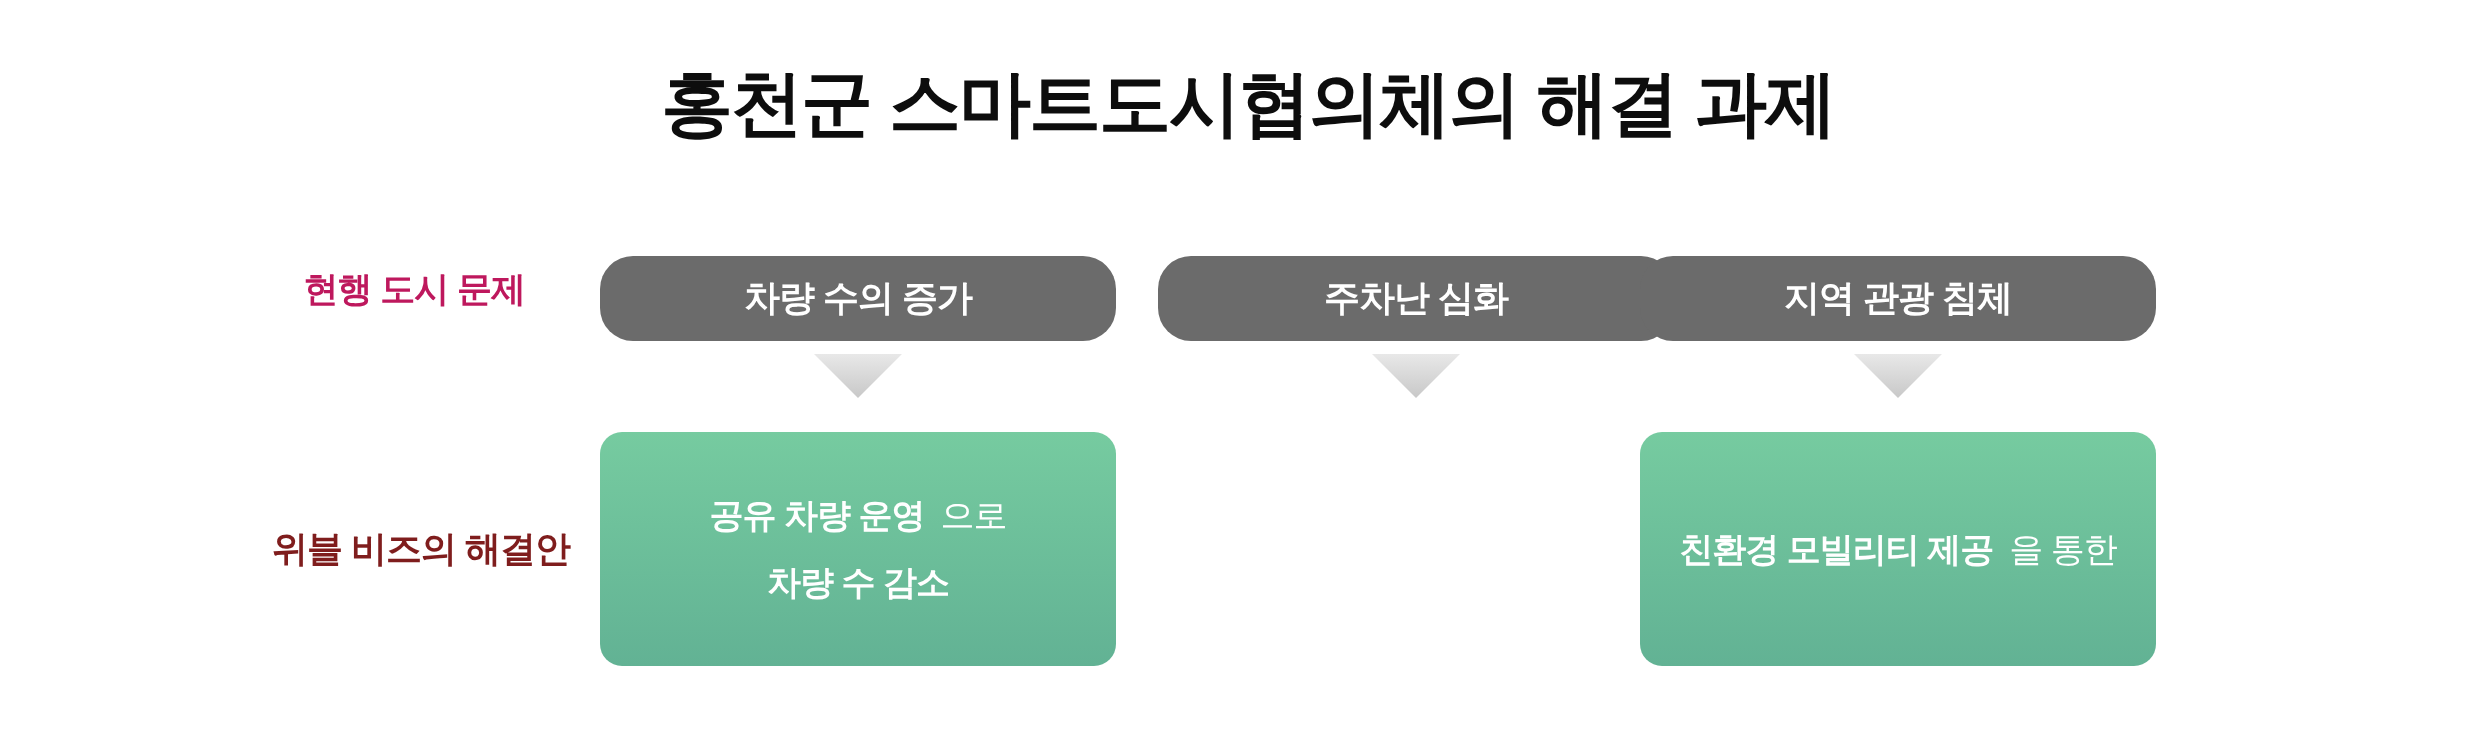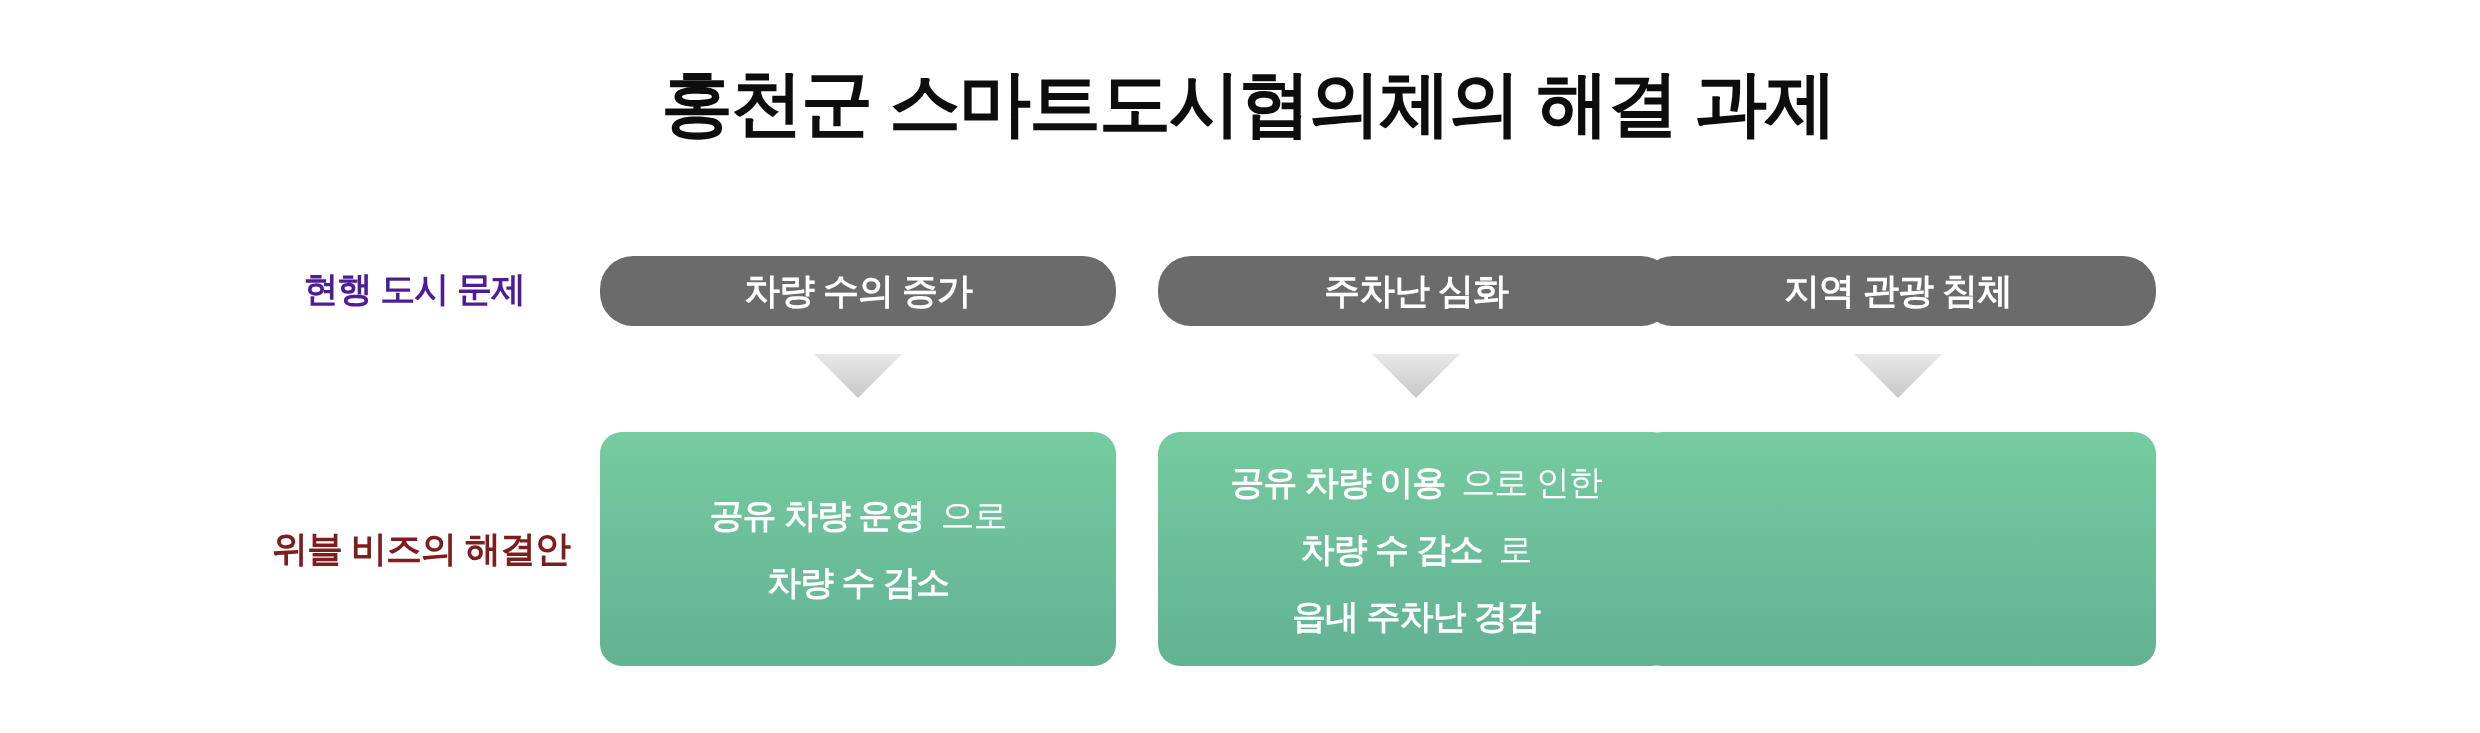--- a/index.html
+++ b/index.html
@@ -20,34 +20,34 @@
     color: #0d0d0d;
   }
   .row-label {
     position: absolute;
     font-weight: 800; letter-spacing: -1px;
     display: flex; align-items: center;
   }
   .problems-label {
     left: 265px; top: 248px; width: 260px; height: 66px;
     justify-content: flex-end;
-    font-size: 35px; color: #4c1d95;
+    font-size: 35px; color: #be185d;
   }
   .solutions-label {
     left: 248px; top: 424px; width: 330px; height: 234px;
     justify-content: center; text-align: center;
     font-size: 36px; color: #7f1d1d;
   }
   .column { position: absolute; top: 0; width: 516px; height: 733px; }
   .col-1 { left: 592px; }
   .col-2 { left: 1150px; }
   .col-3 { left: 1632px; }
   .pill {
     position: absolute; top: 248px; left: 0;
-    width: 516px; height: 70px;
+    width: 516px; height: 85px;
     background: #6b6b6b; border-radius: 33px;
     display: flex; align-items: center; justify-content: center;
   }
   .pill span {
     color: #ffffff; font-size: 36px; font-weight: 800; letter-spacing: -1px;
   }
   .arrow {
     position: absolute; top: 346px; left: 214px;
     width: 88px; height: 44px;
     background: linear-gradient(to bottom, #e8e8e8, #c8c8c8);
@@ -88,29 +88,25 @@
       <div class="solution-line"><span class="b">공유 차량 운영</span><span class="r">으로</span></div>
       <div class="solution-line"><span class="b">차량 수 감소</span></div>
     </div>
   </div>
 
   <div class="column col-2">
     <div class="pill">
       <span>주차난 심화</span>
     </div>
     <div class="arrow"></div>
-    <div class="solution-box">
-      <div class="solution-line"><span class="b">공유 차량 이용</span><span class="r">으로 인한</span></div>
-      <div class="solution-line"><span class="b">차량 수 감소</span><span class="r">로</span></div>
-      <div class="solution-line"><span class="b">읍내 주차난 경감</span></div>
-    </div>
   </div>
 
   <div class="column col-3">
     <div class="pill">
       <span>지역 관광 침체</span>
     </div>
     <div class="arrow"></div>
     <div class="solution-box">
+      <div class="solution-line"><span class="b">친환경 모빌리티 제공</span><span class="r">을 통한</span></div>
     </div>
   </div>
 
 </div>
 
 </body></html>

